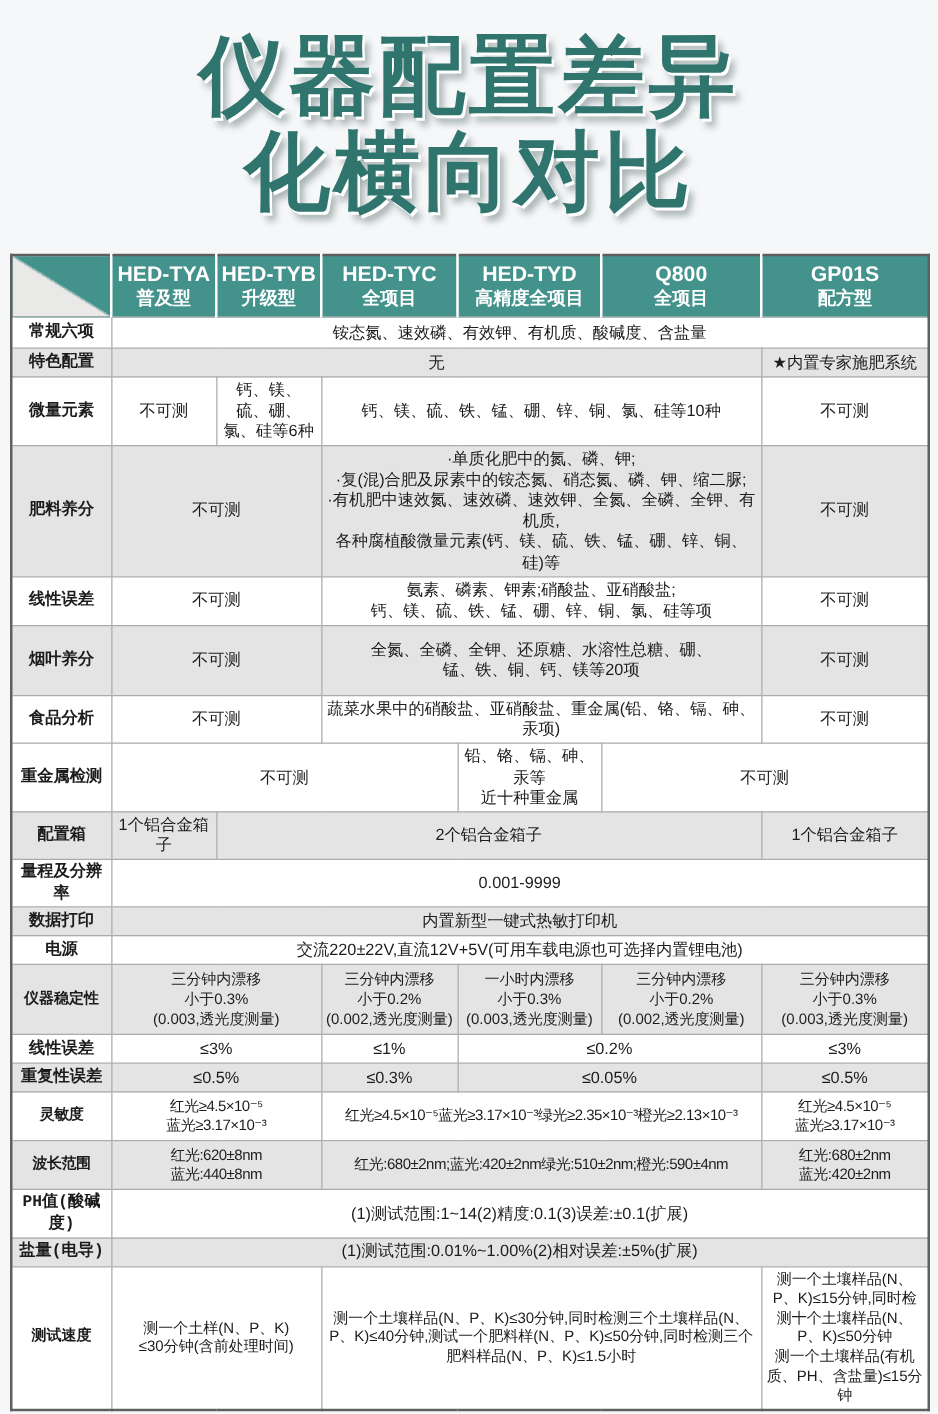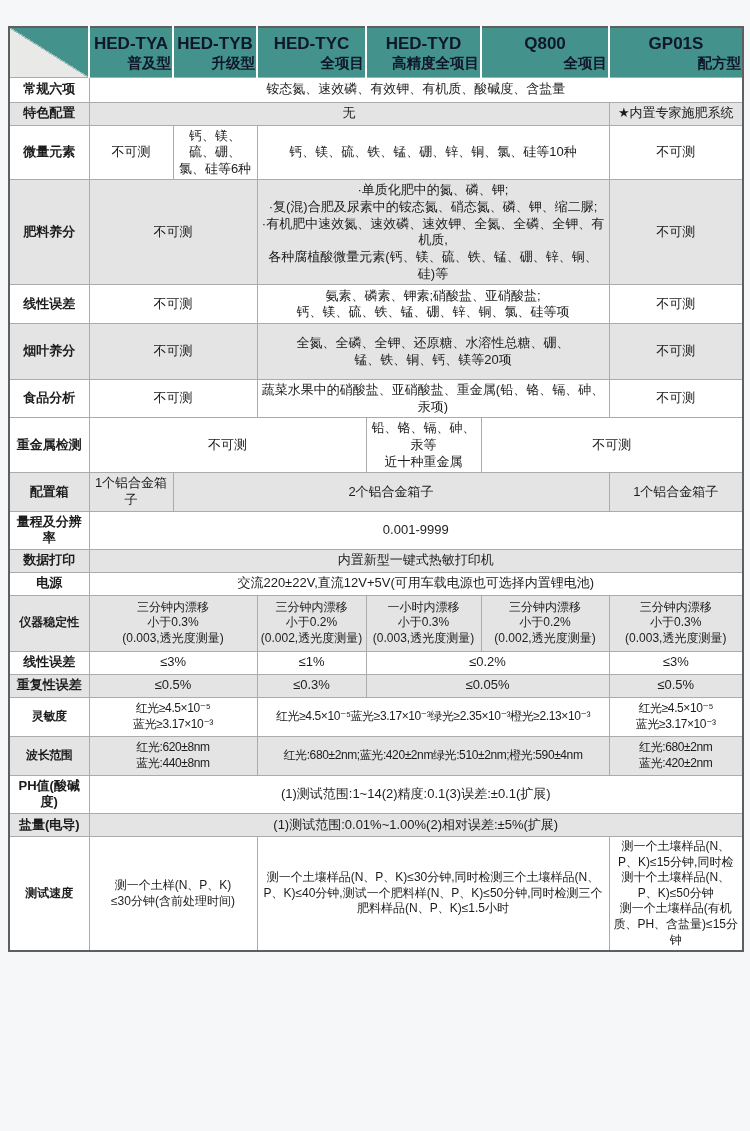--- a/index.html
+++ b/index.html
@@ -33,58 +33,59 @@
   table.cmp{
     width:734px;
     margin-top:26px;
     border-collapse:collapse;
     table-layout:fixed;
     background:#fff;
     border:2px solid var(--outer);
   }
   table.cmp th{
     background:var(--teal);
-    color:#0f172a;
+    color:#ffffff;
     font-weight:bold;
     text-align:center;
     vertical-align:middle;
     height:50px;
     padding:2px 1px;
     border-left:2px solid #fff;
     line-height:1.25;
   }
   table.cmp th:first-child{border-left:none;}
   table.cmp th .model{font-size:17px;}
-  table.cmp th .type{font-size:14.5px;text-align:right;}
+  table.cmp th .type{font-size:14.5px;}
   table.cmp th.corner{
     background:linear-gradient(to top right,#e9e9e7 0 49.2%,#9fbdba 49.2% 50.8%,var(--teal) 50.8% 100%);
   }
   table.cmp td{
     border:1px solid var(--border);
     text-align:center;
     vertical-align:middle;
     font-size:13px;
     line-height:1.28;
     padding:2px 3px;
     white-space:pre-line;
     color:var(--ink);
   }
   tr.alt td{background:var(--row-gray);}
   td.rowlabel{font-weight:bold;font-size:13px;padding:2px 1px;}
   td.red{color:var(--red);}
   td.left{text-align:left;}
   tr.small td{font-size:12px;line-height:1.3;}
   tr.tight td{letter-spacing:-0.4px;}
-  td.rowlabel{letter-spacing:0;}
+  td.rowlabel{letter-spacing:0;font-family:Liberation Mono, monospace;}
 </style>
 </head>
 <body>
 
 <div class="page">
 
+  <h1 class="title"><span>仪器配置差异</span><br><span>化横向对比</span></h1>
 
   <table class="cmp" id="cmp-table">
       <colgroup>
         <col style="width: 80px;">
         <col style="width: 84px;">
         <col style="width: 84px;">
         <col style="width: 109px;">
         <col style="width: 115px;">
         <col style="width: 128px;">
         <col style="width: 134px;">

